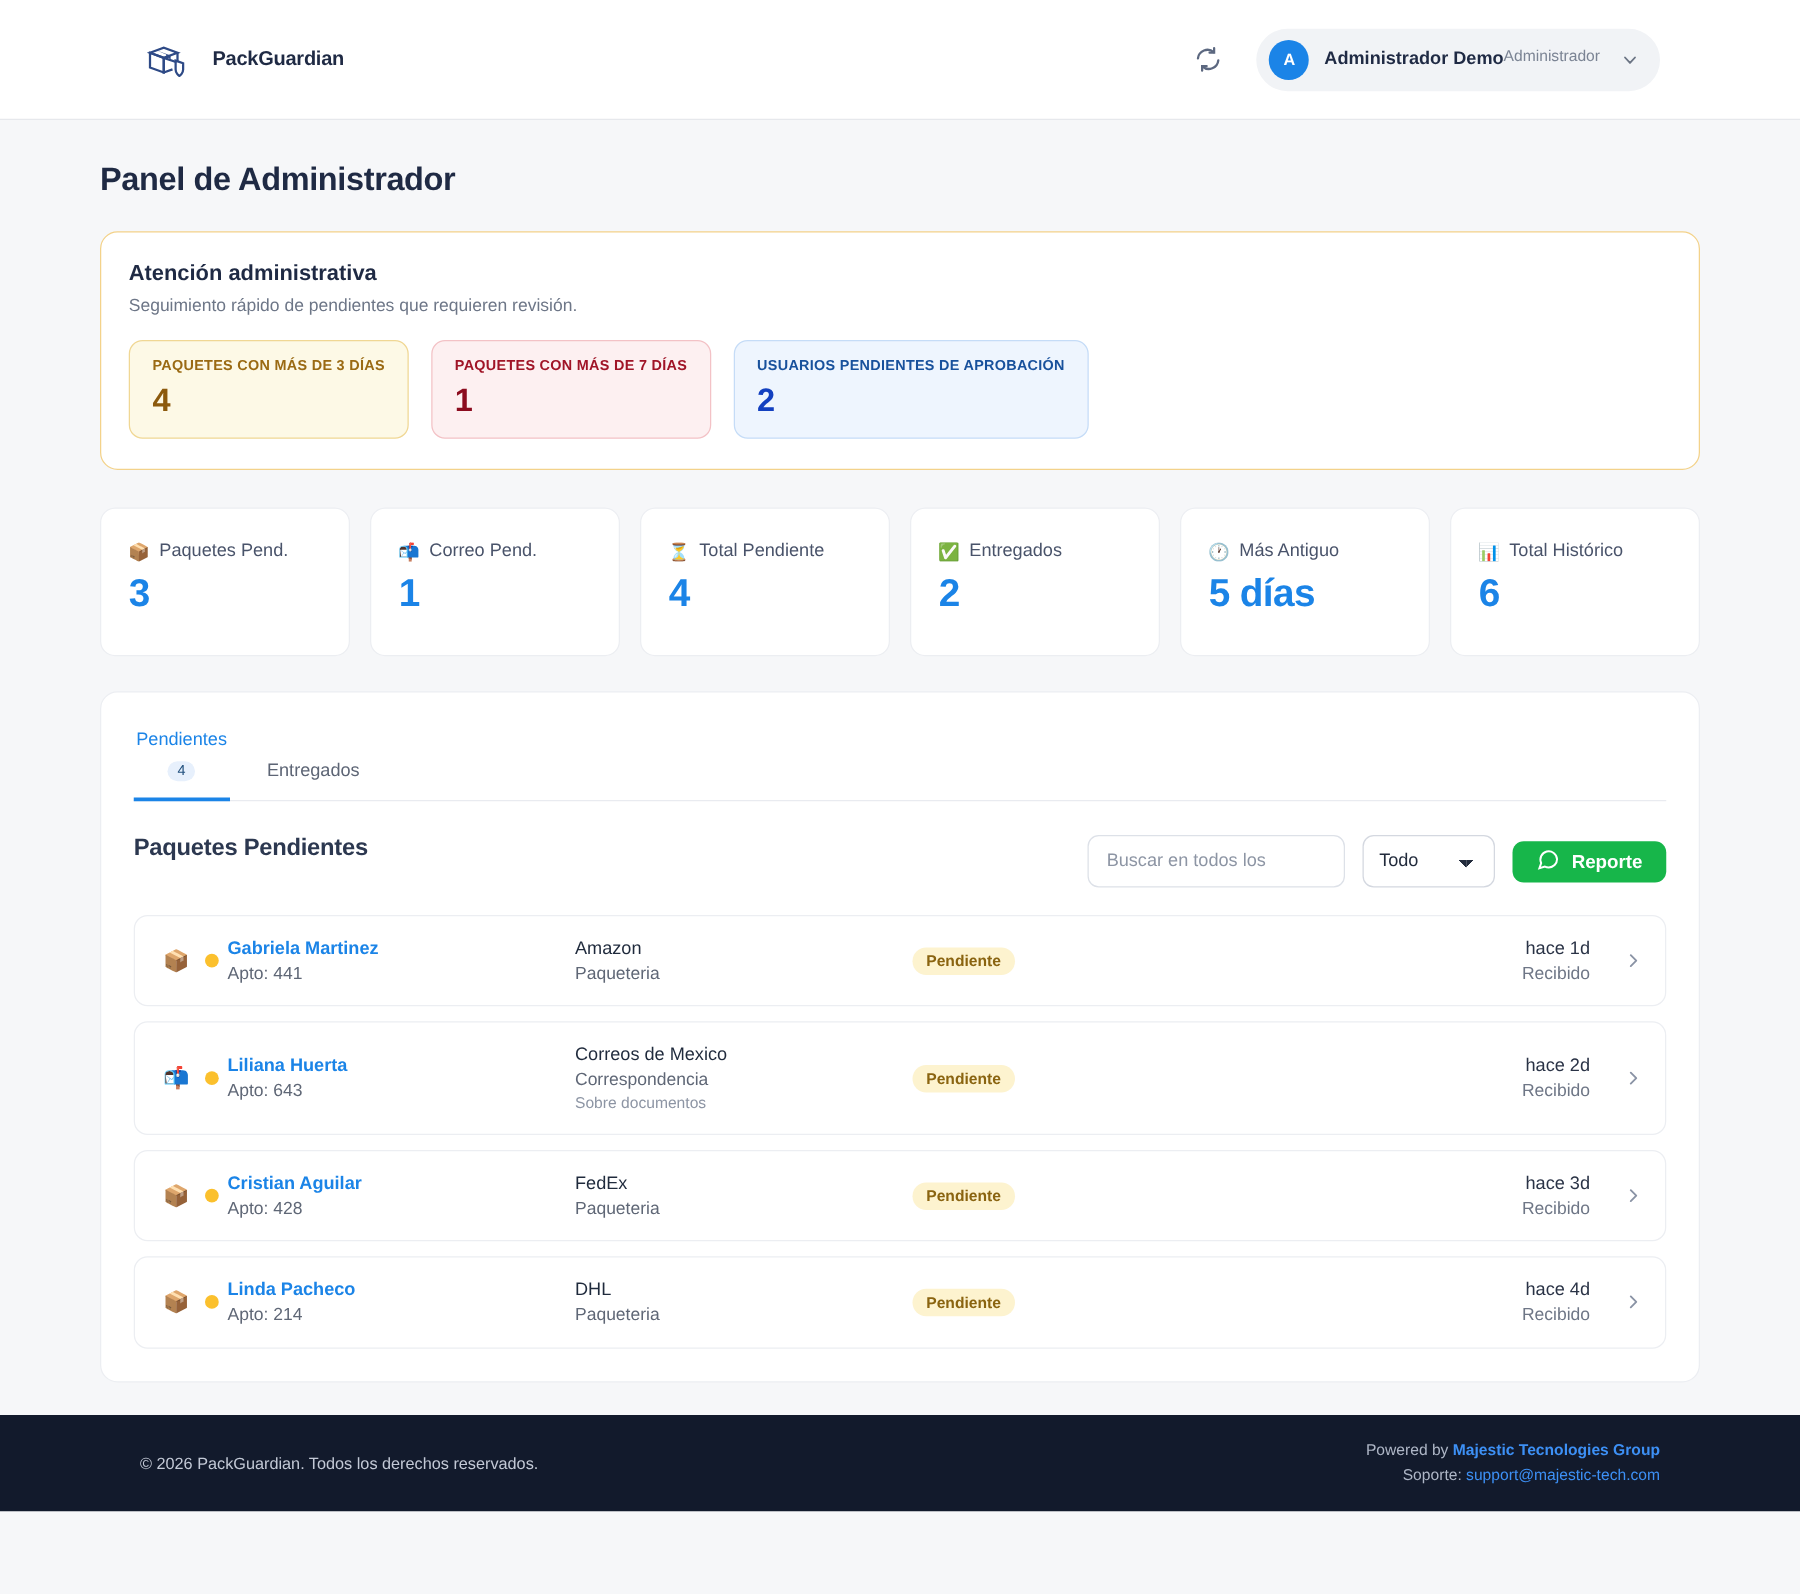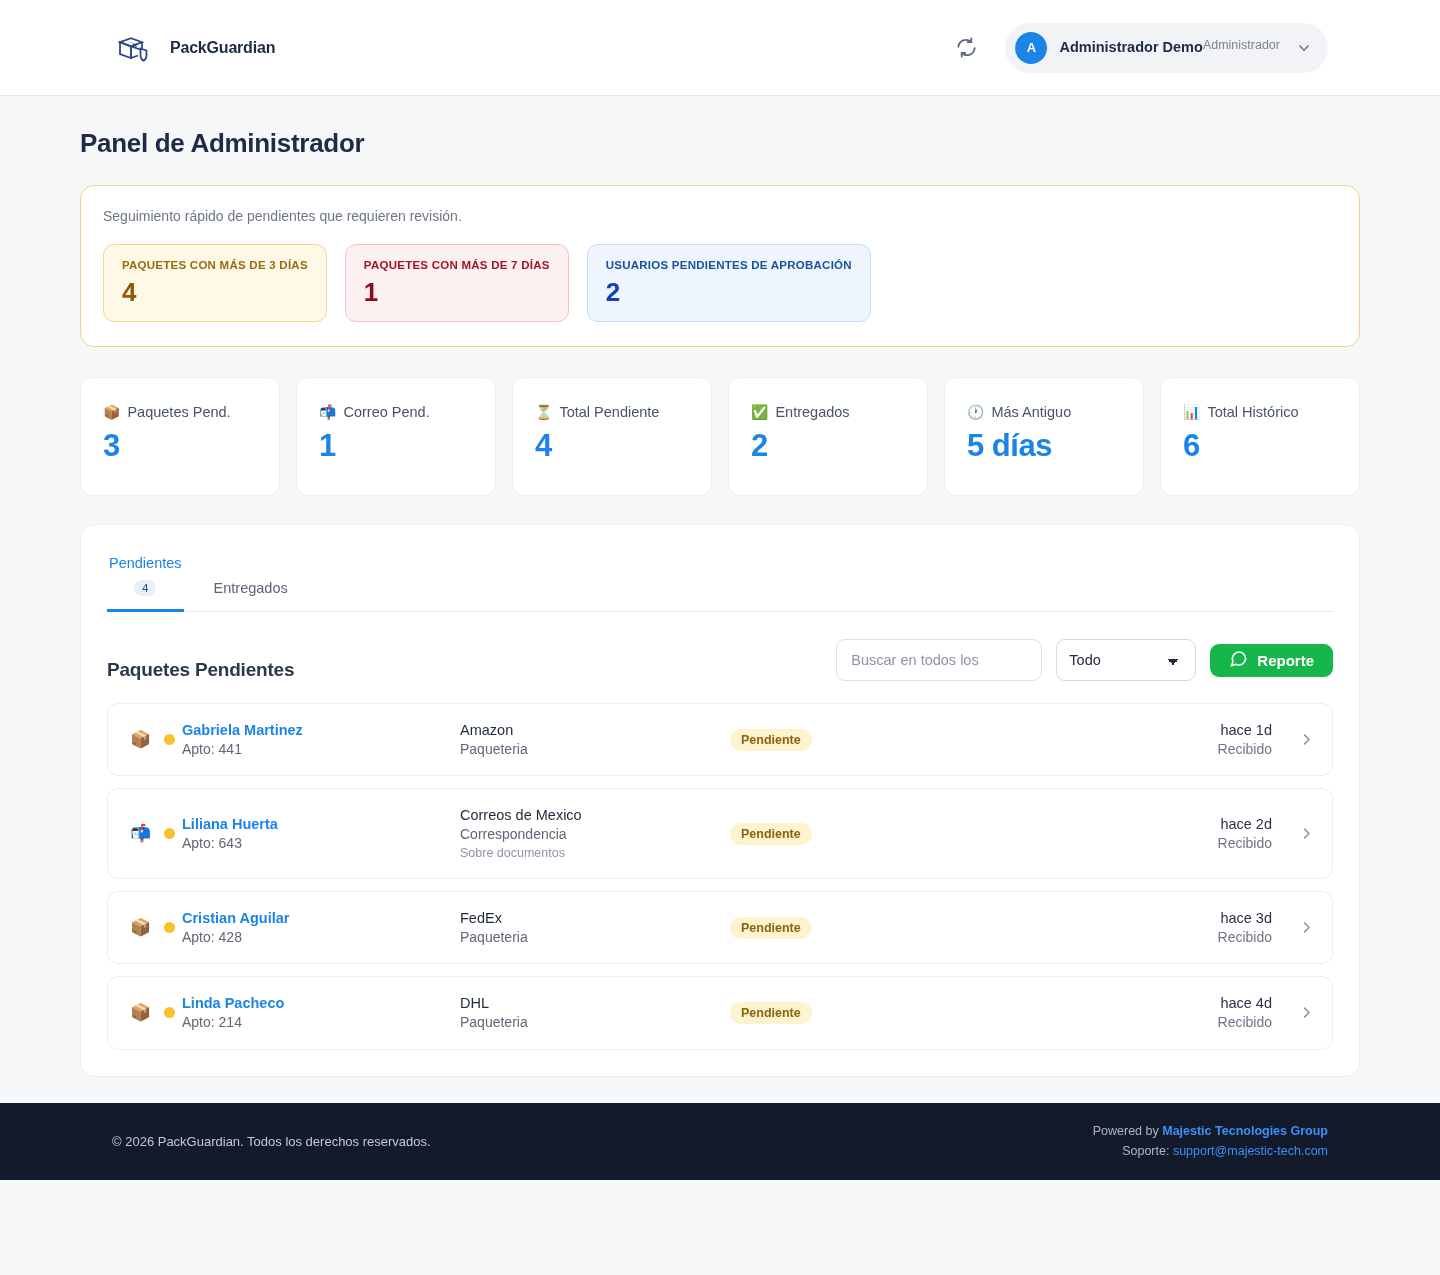--- a/index.html
+++ b/index.html
@@ -133,35 +133,35 @@
     flex-direction: column;
   }
   .tab.active { color: #1b84e7; border-bottom-color: #1b84e7; }
   .tab-badge {
     background: #e7f0fc; color: #24527f;
     font-size: 11.5px; border-radius: 20px;
     padding: 2px 8px; min-width: 22px; text-align: center;
   }
 
   .panel-toolbar {
-    display: flex; align-items: flex-end; justify-content: space-between;
+    display: flex; align-items: flex-start; justify-content: space-between;
     padding: 27px 26px 0 26px;
   }
   .panel-heading { font-size: 19px; font-weight: bold; color: #2c3850; letter-spacing: -0.2px; }
   .toolbar-right { display: flex; align-items: center; gap: 14px; }
   .search-input {
     width: 206px; height: 42px;
     border: 1px solid #dde1e8; border-radius: 9px;
     padding: 0 14px; font-size: 14.5px; color: #2c3850;
     font-family: "Liberation Sans", sans-serif;
     background: #fff; outline: none;
   }
   .search-input::placeholder { color: #8d95a4; }
   .filter-select {
-    height: 42px; width: 140px;
+    height: 42px; width: 106px;
     border: 1px solid #d4d8e0; border-radius: 9px;
     background: #fff; font-size: 14.5px; color: #222b3c;
     font-family: "Liberation Sans", sans-serif;
     padding: 0 8px 0 12px; cursor: pointer;
     appearance: none; -webkit-appearance: none;
     background-image:
       linear-gradient(45deg, transparent 50%, #222b3c 50%),
       linear-gradient(135deg, #222b3c 50%, transparent 50%);
     background-position: calc(100% - 22px) 19px, calc(100% - 16px) 19px;
     background-size: 6px 6px, 6px 6px;
@@ -273,20 +273,21 @@
       </span>
     </div>
   </div>
 </div>
 
 <div class="page">
 
   <div class="page-title">Panel de Administrador</div>
 
   <div class="alert-card">
+    <div class="alert-title">Atención administrativa</div>
     <div class="alert-sub">Seguimiento rápido de pendientes que requieren revisión.</div>
     <div class="alert-tiles">
       <div class="alert-tile tile-amber">
         <span class="lab">PAQUETES CON MÁS DE 3 DÍAS</span>
         <span class="val">4</span>
       </div>
       <div class="alert-tile tile-red">
         <span class="lab">PAQUETES CON MÁS DE 7 DÍAS</span>
         <span class="val">1</span>
       </div>

